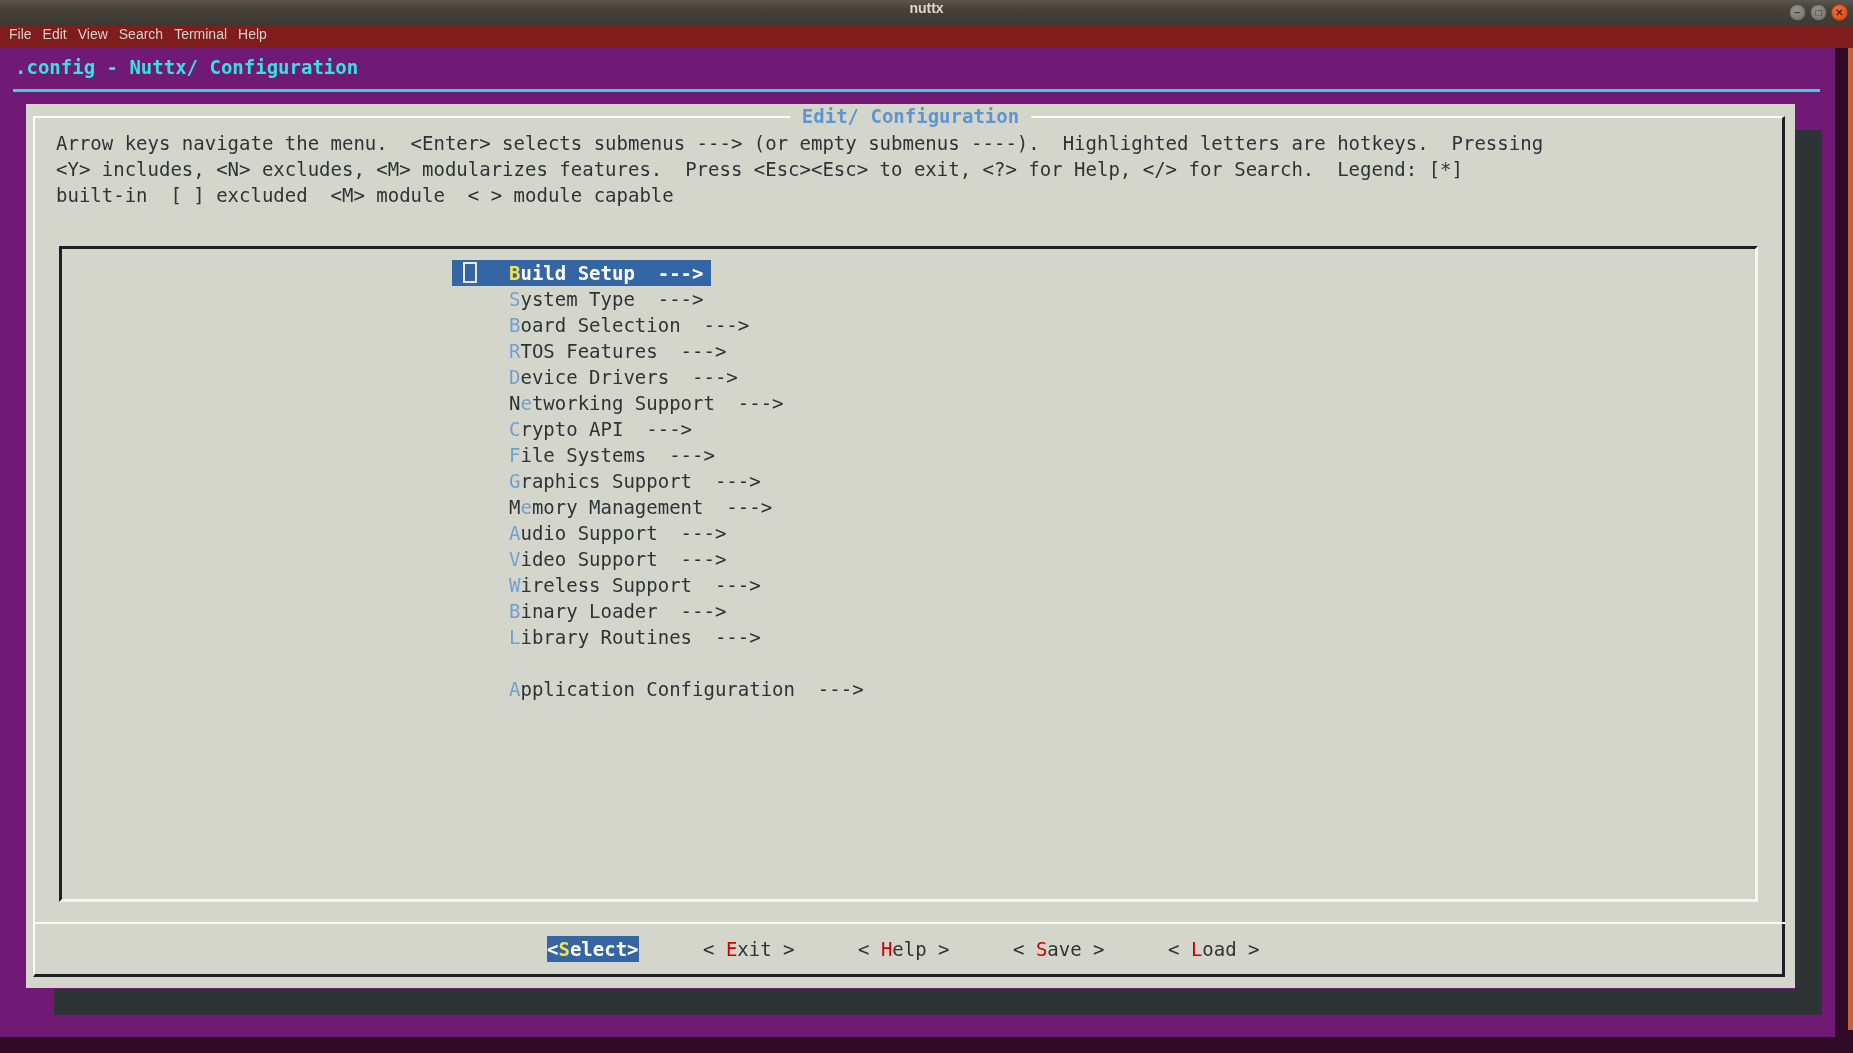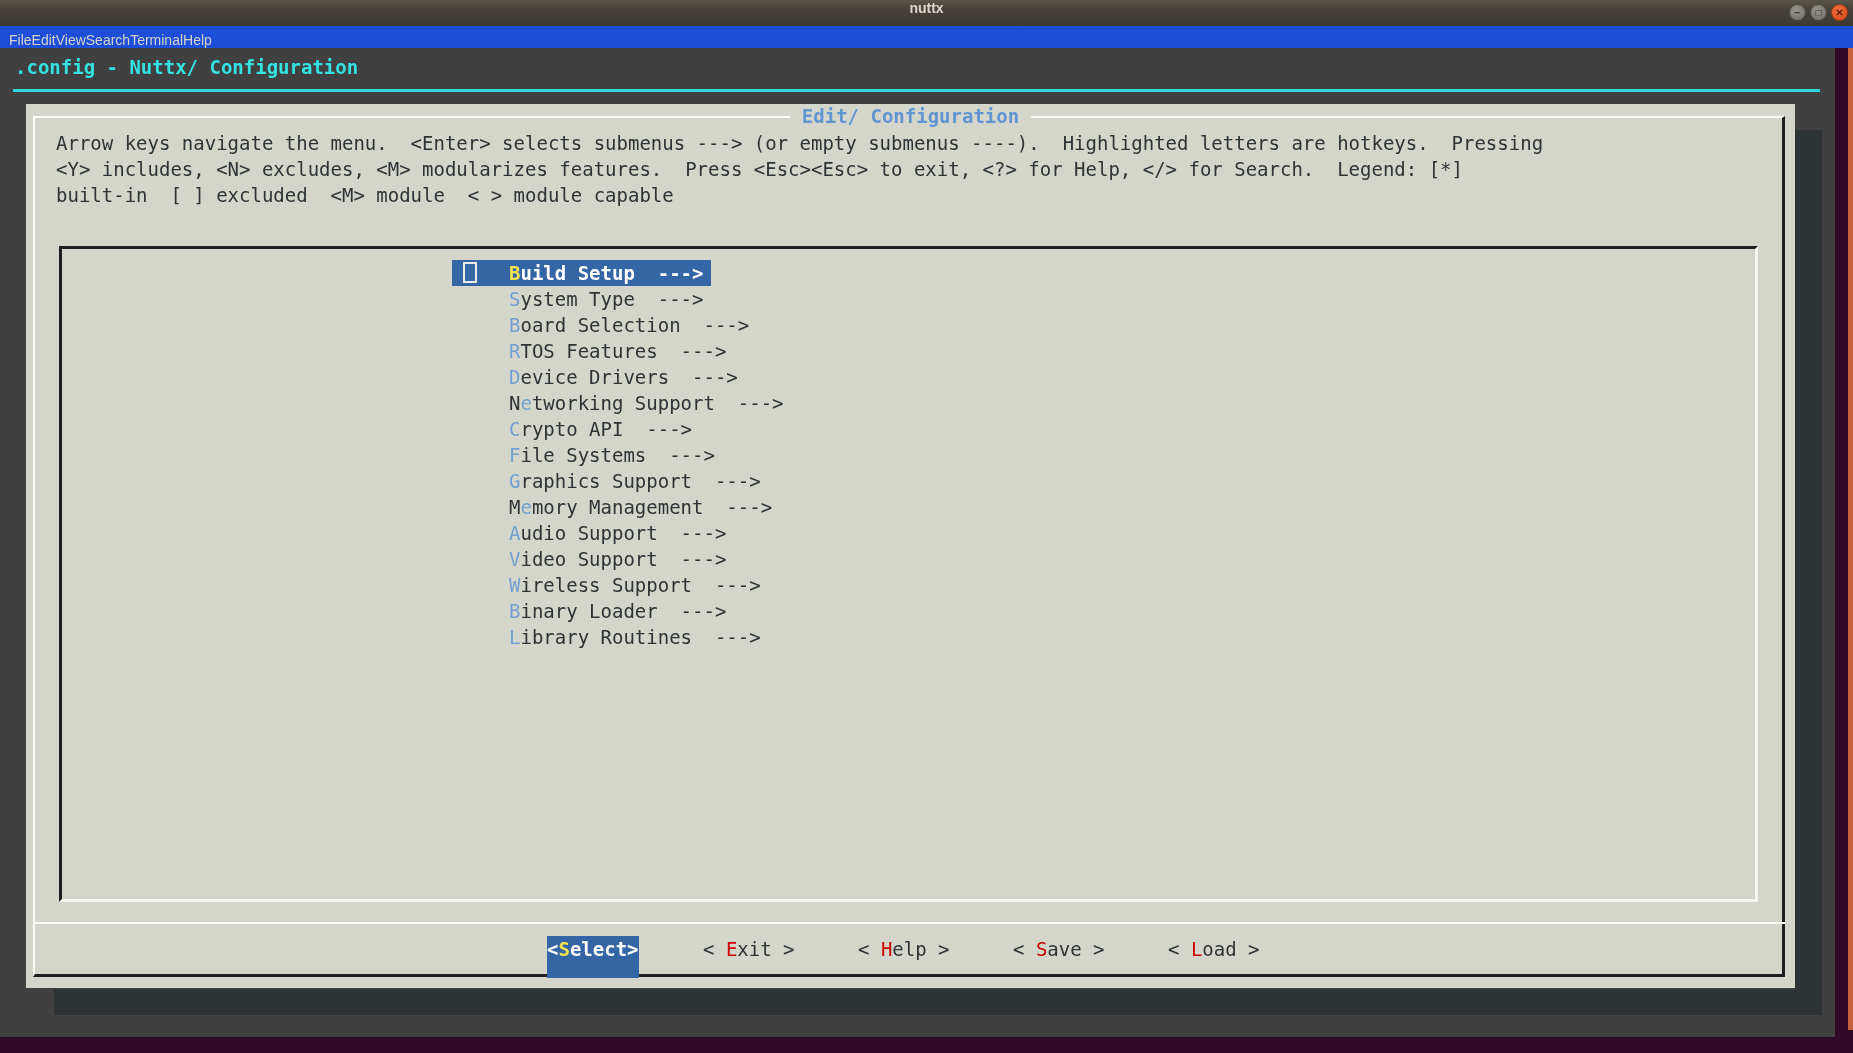--- a/index.html
+++ b/index.html
@@ -14,26 +14,26 @@
   .win-title{position:absolute;left:0;right:0;top:0;text-align:center;line-height:26px;
     color:#dcd8cf;font:bold 14px "Liberation Sans",sans-serif;}
   .win-controls{position:absolute;right:5px;top:4px;display:flex;gap:4px;}
   .winbtn{width:17px;height:17px;border-radius:50%;
     background:radial-gradient(circle at 40% 35%,#96938c,#6f6c64);
     border:1px solid #4e4a42;color:#35312a;
     font:bold 10px "Liberation Sans",sans-serif;
     display:flex;align-items:center;justify-content:center;box-sizing:border-box;}
   .winbtn.close{background:radial-gradient(circle at 40% 35%,#ef7140,#d64413);
     border-color:#a33a10;color:#4f1d08;}
-  .menubar{height:22px;background:#1d4ed8;display:flex;align-items:flex-end;
-    padding-left:9px;gap:0;font:14px "Liberation Sans",sans-serif;color:#d6d2c9;}
+  .menubar{height:22px;background:#7f1d1d;display:flex;align-items:flex-start;
+    padding-left:9px;gap:11px;font:14px "Liberation Sans",sans-serif;color:#d6d2c9;}
 
   
   .terminal{position:absolute;left:0;top:48px;width:1835px;height:989px;
-    background:#404040;font-size:19px;}
+    background:#701a75;font-size:19px;}
   .tl-title{position:absolute;left:15px;top:6px;height:26px;line-height:26px;
     font-weight:bold;color:#34e2e2;white-space:pre;}
   .tl-sep{position:absolute;left:13px;top:41px;width:1807px;height:3px;background:#2fd7d7;}
   .shadow-r{position:absolute;left:1795px;top:82px;width:27px;height:885px;background:#2e3336;}
   .shadow-b{position:absolute;left:54px;top:941px;width:1768px;height:26px;background:#2e3336;}
 
   
   .dialog{position:absolute;left:26px;top:56px;width:1769px;height:884px;
     background:#d4d6cc;color:#2e3436;}
   .frame{position:absolute;left:7px;top:12px;right:10px;bottom:11px;
@@ -53,21 +53,21 @@
   .menu-row .hot{color:#729fcf;}
   .sel-row{position:absolute;left:390px;width:259px;height:26px;line-height:26px;
     background:#3465a4;color:#ffffff;font-weight:bold;white-space:pre;}
   .sel-row .txt{position:absolute;left:57px;top:0;}
   .sel-row .hot{color:#f2e24e;}
   .cursor{position:absolute;left:11px;top:2px;width:14px;height:21px;
     border:2px solid #eceae4;box-sizing:border-box;}
 
   .btn-sep{position:absolute;left:7px;right:10px;top:818px;height:2px;background:#fafaf5;}
   .btn-row{position:absolute;inset:0;}
-  .tui-btn{position:absolute;top:832px;height:42px;line-height:26px;white-space:pre;color:#2e3436;text-align:right;}
+  .tui-btn{position:absolute;top:832px;height:26px;line-height:26px;white-space:pre;color:#2e3436;text-align:right;}
   .tui-btn .hot{color:#cc0000;}
   .tui-btn.sel{background:#3465a4;color:#ffffff;font-weight:bold;}
   .tui-btn.sel .hot{color:#f2e24e;}
 
   
   .stripe-orange{position:absolute;left:1848px;top:48px;width:5px;height:982px;background:#c4603c;}
 </style>
 </head>
 <body>
 
@@ -116,20 +116,21 @@
           <div class="menu-row" style="top: 141px;">N<span class="hot">e</span>tworking Support  ---&gt;</div>
           <div class="menu-row" style="top: 167px;"><span class="hot">C</span>rypto API  ---&gt;</div>
           <div class="menu-row" style="top: 193px;"><span class="hot">F</span>ile Systems  ---&gt;</div>
           <div class="menu-row" style="top: 219px;"><span class="hot">G</span>raphics Support  ---&gt;</div>
           <div class="menu-row" style="top: 245px;">M<span class="hot">e</span>mory Management  ---&gt;</div>
           <div class="menu-row" style="top: 271px;"><span class="hot">A</span>udio Support  ---&gt;</div>
           <div class="menu-row" style="top: 297px;"><span class="hot">V</span>ideo Support  ---&gt;</div>
           <div class="menu-row" style="top: 323px;"><span class="hot">W</span>ireless Support  ---&gt;</div>
           <div class="menu-row" style="top: 349px;"><span class="hot">B</span>inary Loader  ---&gt;</div>
           <div class="menu-row" style="top: 375px;"><span class="hot">L</span>ibrary Routines  ---&gt;</div>
+          <div class="menu-row" style="top: 427px;"><span class="hot">A</span>pplication Configuration  ---&gt;</div>
         </div>
       <div class="btn-sep"></div>
       <div class="btn-row">
           <div class="tui-btn sel" style="left: 521px;">&lt;<span class="hot">S</span>elect&gt;</div>
           <div class="tui-btn" style="left: 677px;">&lt; <span class="hot">E</span>xit &gt;</div>
           <div class="tui-btn" style="left: 832px;">&lt; <span class="hot">H</span>elp &gt;</div>
           <div class="tui-btn" style="left: 987px;">&lt; <span class="hot">S</span>ave &gt;</div>
           <div class="tui-btn" style="left: 1142px;">&lt; <span class="hot">L</span>oad &gt;</div>
         </div>
     </div>

